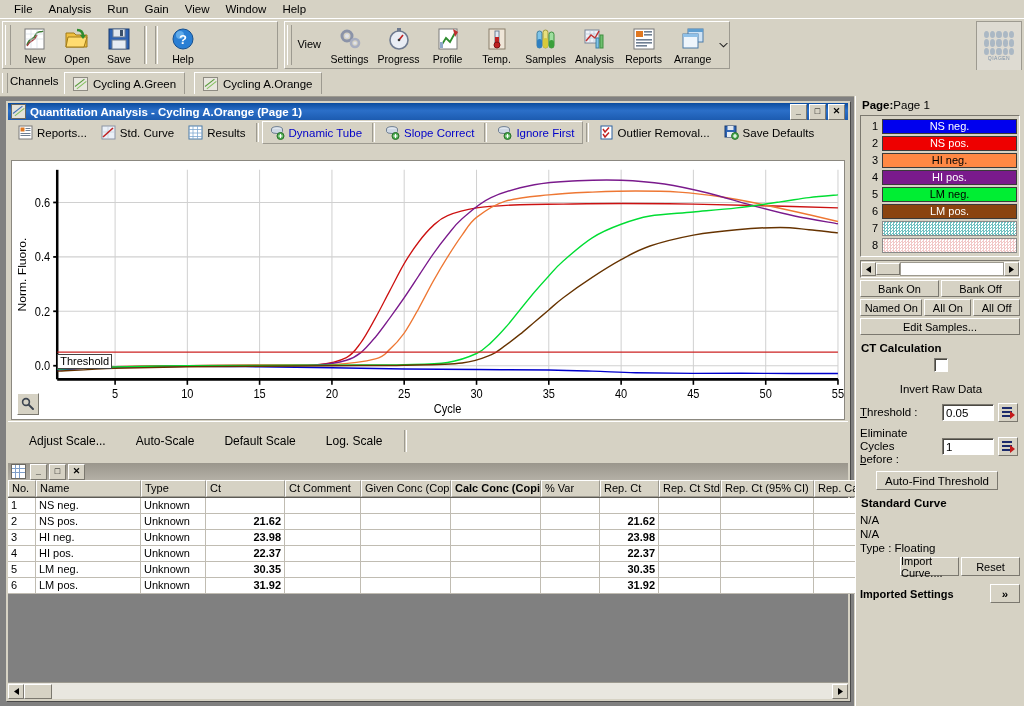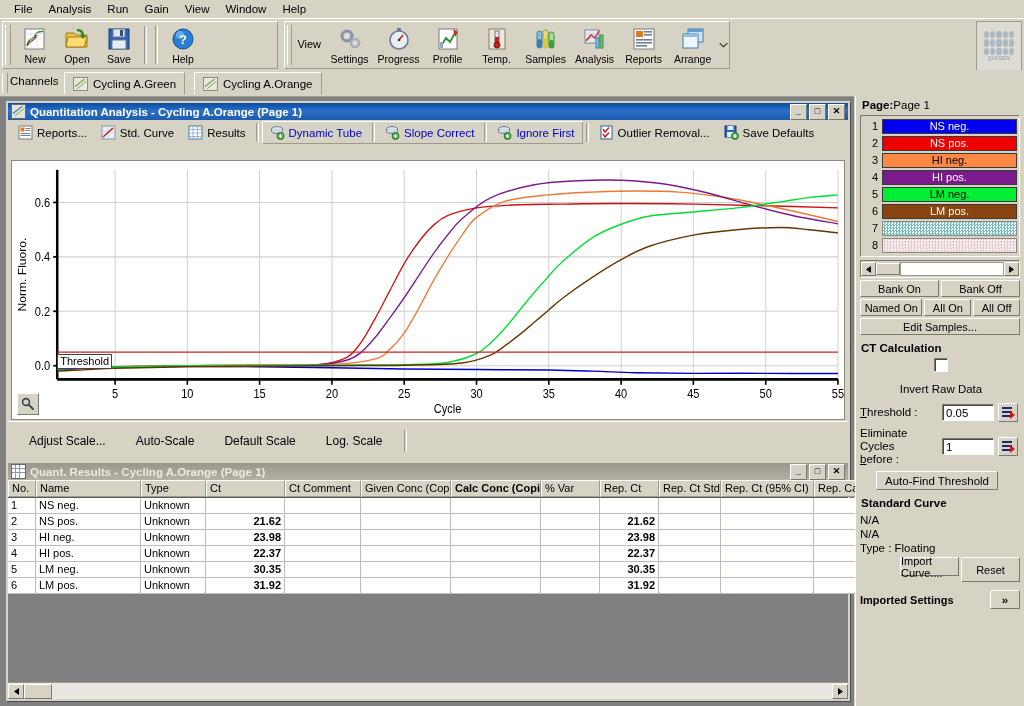--- a/index.html
+++ b/index.html
@@ -539,21 +539,20 @@
           <div class="sbtn">Auto-Scale</div>
           <div class="sbtn">Default Scale</div>
           <div class="sbtn">Log. Scale</div>
           <div class="sbsep"></div>
         </div>
     </div>
 
     <div class="win" style="left:6px;top:364px;width:840px;height:236px;">
       <div class="win-title inactive">
         <span class="win-ico grid"></span>
-        <span class="win-ttl-text">Quant. Results - Cycling A.Orange (Page 1)</span>
         <span class="wbtns" id="res-wbtns">
             <span class="wbtn">_</span>
             <span class="wbtn">□</span>
             <span class="wbtn">✕</span>
           </span>
       </div>
       <div class="gridhost">
         <div class="ghead" id="grid-head">
             <div class="gh" style="width: 28px; flex: 0 0 28px;">No.</div>
             <div class="gh" style="width: 105px; flex: 0 0 105px;">Name</div>
@@ -766,21 +765,21 @@
       <span class="widebtn">Auto-Find Threshold</span>
     </div>
 
     <div class="sect-title">Standard Curve</div>
     <div class="sc-line">N/A</div>
     <div class="sc-line">N/A</div>
     <div class="sc-line">Type : Floating</div>
 
     <div class="btnrow" style="margin-top:2px;padding-left:40px;">
       <div class="btn" style="height:19px;">Import Curve....</div>
-      <div class="btn" style="height:25px;">Reset</div>
+      <div class="btn" style="height:19px;">Reset</div>
     </div>
 
     <div class="impsettings">
       <b>Imported Settings</b>
       <span class="widebtn" style="width:30px;font-weight:bold;">»</span>
     </div>
 
   </div>
 </div>
 

